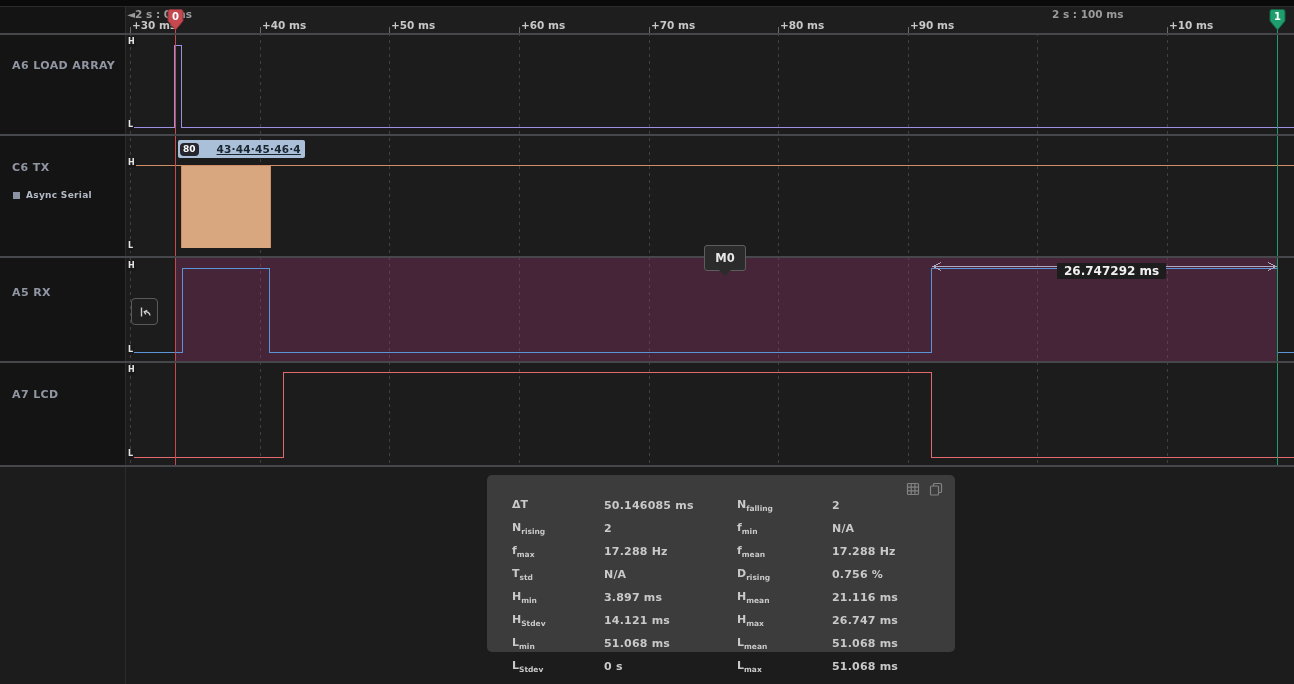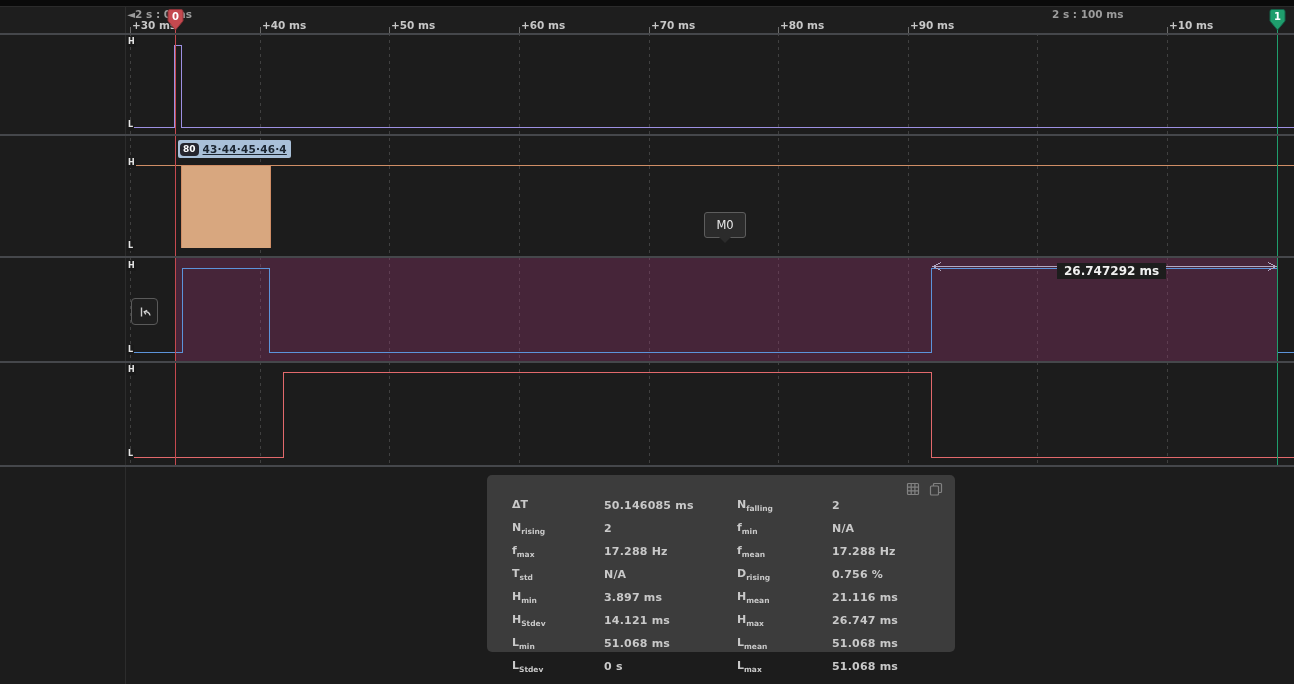--- a/index.html
+++ b/index.html
@@ -27,28 +27,28 @@
   .analyzer-label { font-size:9px; font-weight:bold; color:#b4bac5; letter-spacing:.3px; }
   
   .divider { position:absolute; left:0; width:1294px; height:2px; background:#45474b; }
   
   .wave-svg { position:absolute; left:0; top:0; width:1294px; height:684px; }
   #gridlines line { stroke:rgba(255,255,255,.16); stroke-width:1; stroke-dasharray:3 4; }
   .trace { fill:none; stroke-width:1.6; }
   .hl-chip { position:absolute; font-size:8px; font-weight:bold; color:#e4e4e4; background:#191919; padding:0 1px; line-height:10px; }
   .channel-hit { position:absolute; left:125px; width:1169px; background:transparent; }
   
-  .serial-tooltip { position:absolute; left:178px; top:140px; height:18px; display:flex; align-items:center; gap:4px;
+  .serial-tooltip { position:absolute; left:178px; top:140px; height:18px; display:flex; align-items:center; gap:18px;
     background:var(--annotation-bg); padding:0 4px 0 2px; border-radius:2px; }
   .serial-badge { background:#26262e; color:#fff; font-size:9px; font-weight:bold; padding:1px 3px; border-radius:4px; line-height:11px; }
   .serial-text { color:#1b2530; font-size:10.5px; font-weight:bold; white-space:nowrap; letter-spacing:.2px;text-decoration:underline; }
   .edge-btn { position:absolute; left:131px; top:298px; width:27px; height:27px; background:rgba(32,32,32,.95);
     border:1px solid #5a5a5a; border-radius:4px; display:flex; align-items:center; justify-content:center; cursor:pointer; }
-  .m0-marker { position:absolute; left:704px; top:212px; width:42px; height:26px; background:#2b2b2b; border:1px solid #5d5d5d;
-    border-radius:3px; color:#e8e8e8; font-size:11.5px; font-weight:normal; display:flex; align-items:center; justify-content:center; }
+  .m0-marker { position:absolute; left:704px; top:245px; width:42px; height:26px; background:#2b2b2b; border:1px solid #5d5d5d;
+    border-radius:3px; color:#e8e8e8; font-size:11.5px; font-weight:bold; display:flex; align-items:center; justify-content:center; }
   .m0-marker::after { content:""; position:absolute; left:50%; bottom:-6px; margin-left:-6px;
     border-left:6px solid transparent; border-right:6px solid transparent; border-top:6px solid #2b2b2b; }
   .measure-label { position:absolute; left:1057px; top:263px; background:#1d1d1d; color:#f0f0f0;
     font-size:12px; font-weight:bold; padding:1px 7px; white-space:nowrap; }
   .shield { position:absolute; top:8px; width:19px; height:25px; cursor:pointer; }
   .shield text { font-size:10px; font-weight:bold; fill:#fff; font-family:"DejaVu Sans",sans-serif; }
   
   .panel { position:absolute; left:487px; top:475px; width:468px; height:177px; background:#3c3c3c; border-radius:5px; }
   .panel-icons { position:absolute; right:12px; top:7px; display:flex; gap:9px; }
   .panel-icon { width:14px; height:14px; cursor:pointer; opacity:.75; }
@@ -64,20 +64,30 @@
 <div class="app">
 
   <div class="top-strip"></div>
 
   <div class="ruler">
     <span class="abs-label abs-start">◄2 s : 0 ms</span>
     <span class="abs-label abs-mid">2 s : 100 ms</span>
     <span id="ruler-rel"><span class="tick-label" style="left: 132px;">+30 ms</span><i class="tick-mark" style="left: 130px;"></i><span class="tick-label" style="left: 262px;">+40 ms</span><i class="tick-mark" style="left: 260px;"></i><span class="tick-label" style="left: 391px;">+50 ms</span><i class="tick-mark" style="left: 389px;"></i><span class="tick-label" style="left: 521px;">+60 ms</span><i class="tick-mark" style="left: 519px;"></i><span class="tick-label" style="left: 651px;">+70 ms</span><i class="tick-mark" style="left: 649px;"></i><span class="tick-label" style="left: 780px;">+80 ms</span><i class="tick-mark" style="left: 778px;"></i><span class="tick-label" style="left: 910px;">+90 ms</span><i class="tick-mark" style="left: 908px;"></i><span class="tick-label" style="left: 1169px;">+10 ms</span><i class="tick-mark" style="left: 1167px;"></i></span>
   </div>
 
+  <div class="sidebar">
+    <span class="ch-name" style="top:52px">A6 LOAD ARRAY</span>
+    <span class="ch-name" style="top:154px">C6 TX</span>
+    <div class="analyzer-row">
+      <span class="analyzer-bullet"></span>
+      <span class="analyzer-label">Async Serial</span>
+    </div>
+    <span class="ch-name" style="top:279px">A5 RX</span>
+    <span class="ch-name" style="top:381px">A7 LCD</span>
+  </div>
   <div class="sidebar-edge"></div>
 
   <svg class="wave-svg" viewBox="0 0 1294 684" shape-rendering="crispEdges">
     <g id="gridlines">
         <line x1="130.5" x2="130.5" y1="33" y2="465"></line>
         <line x1="260.5" x2="260.5" y1="33" y2="465"></line>
         <line x1="389.5" x2="389.5" y1="33" y2="465"></line>
         <line x1="519.5" x2="519.5" y1="33" y2="465"></line>
         <line x1="649.5" x2="649.5" y1="33" y2="465"></line>
         <line x1="778.5" x2="778.5" y1="33" y2="465"></line>

